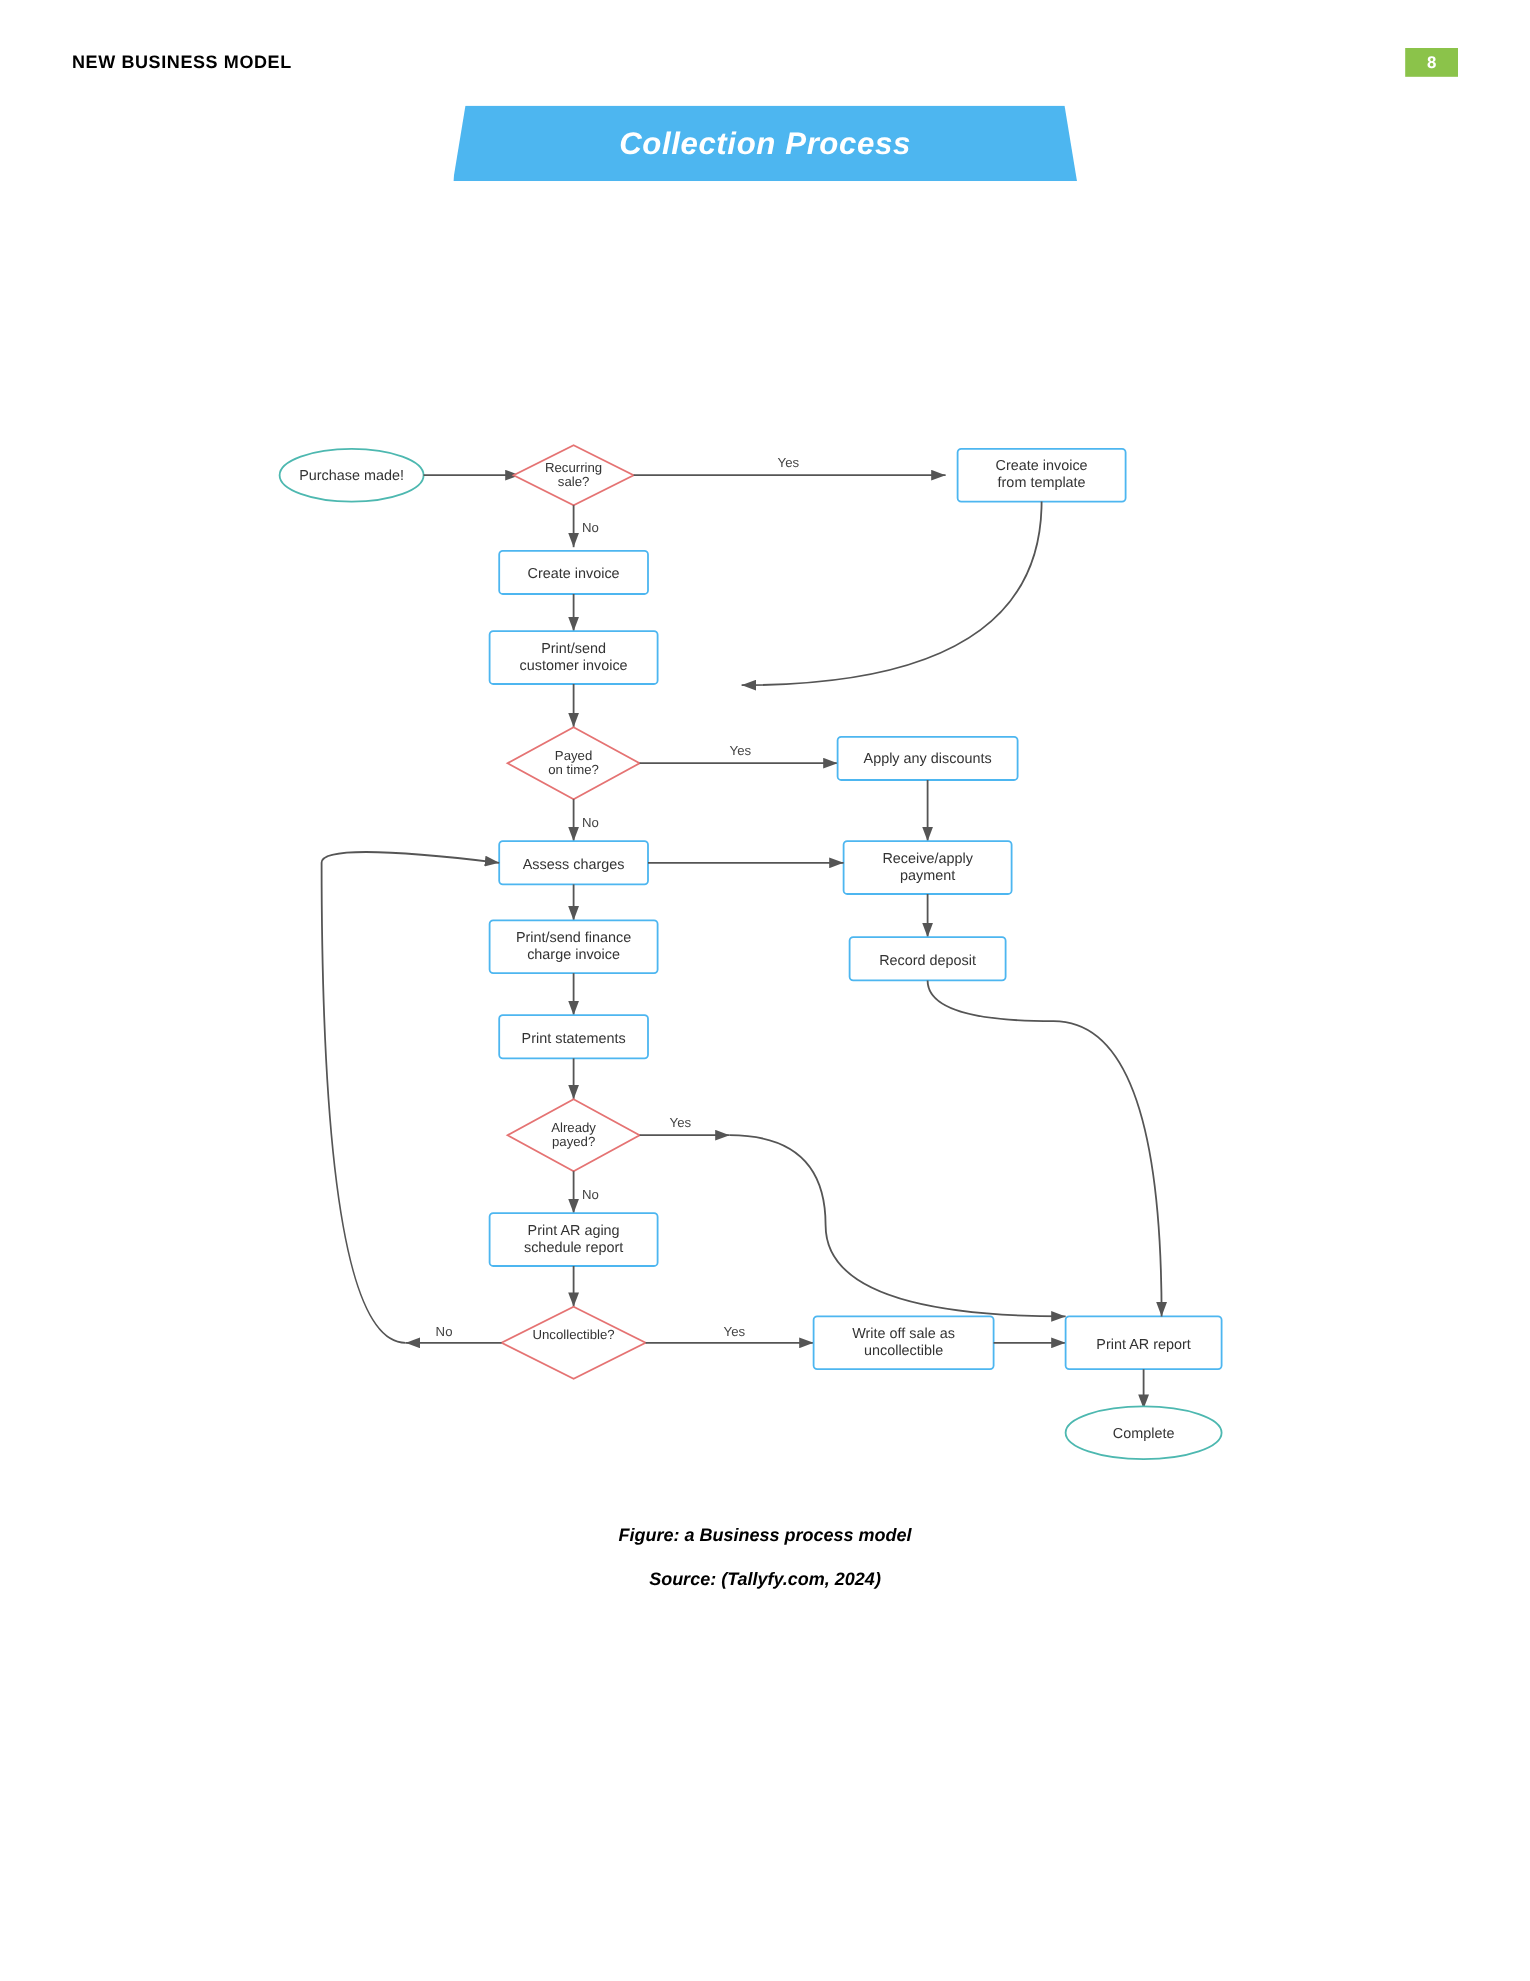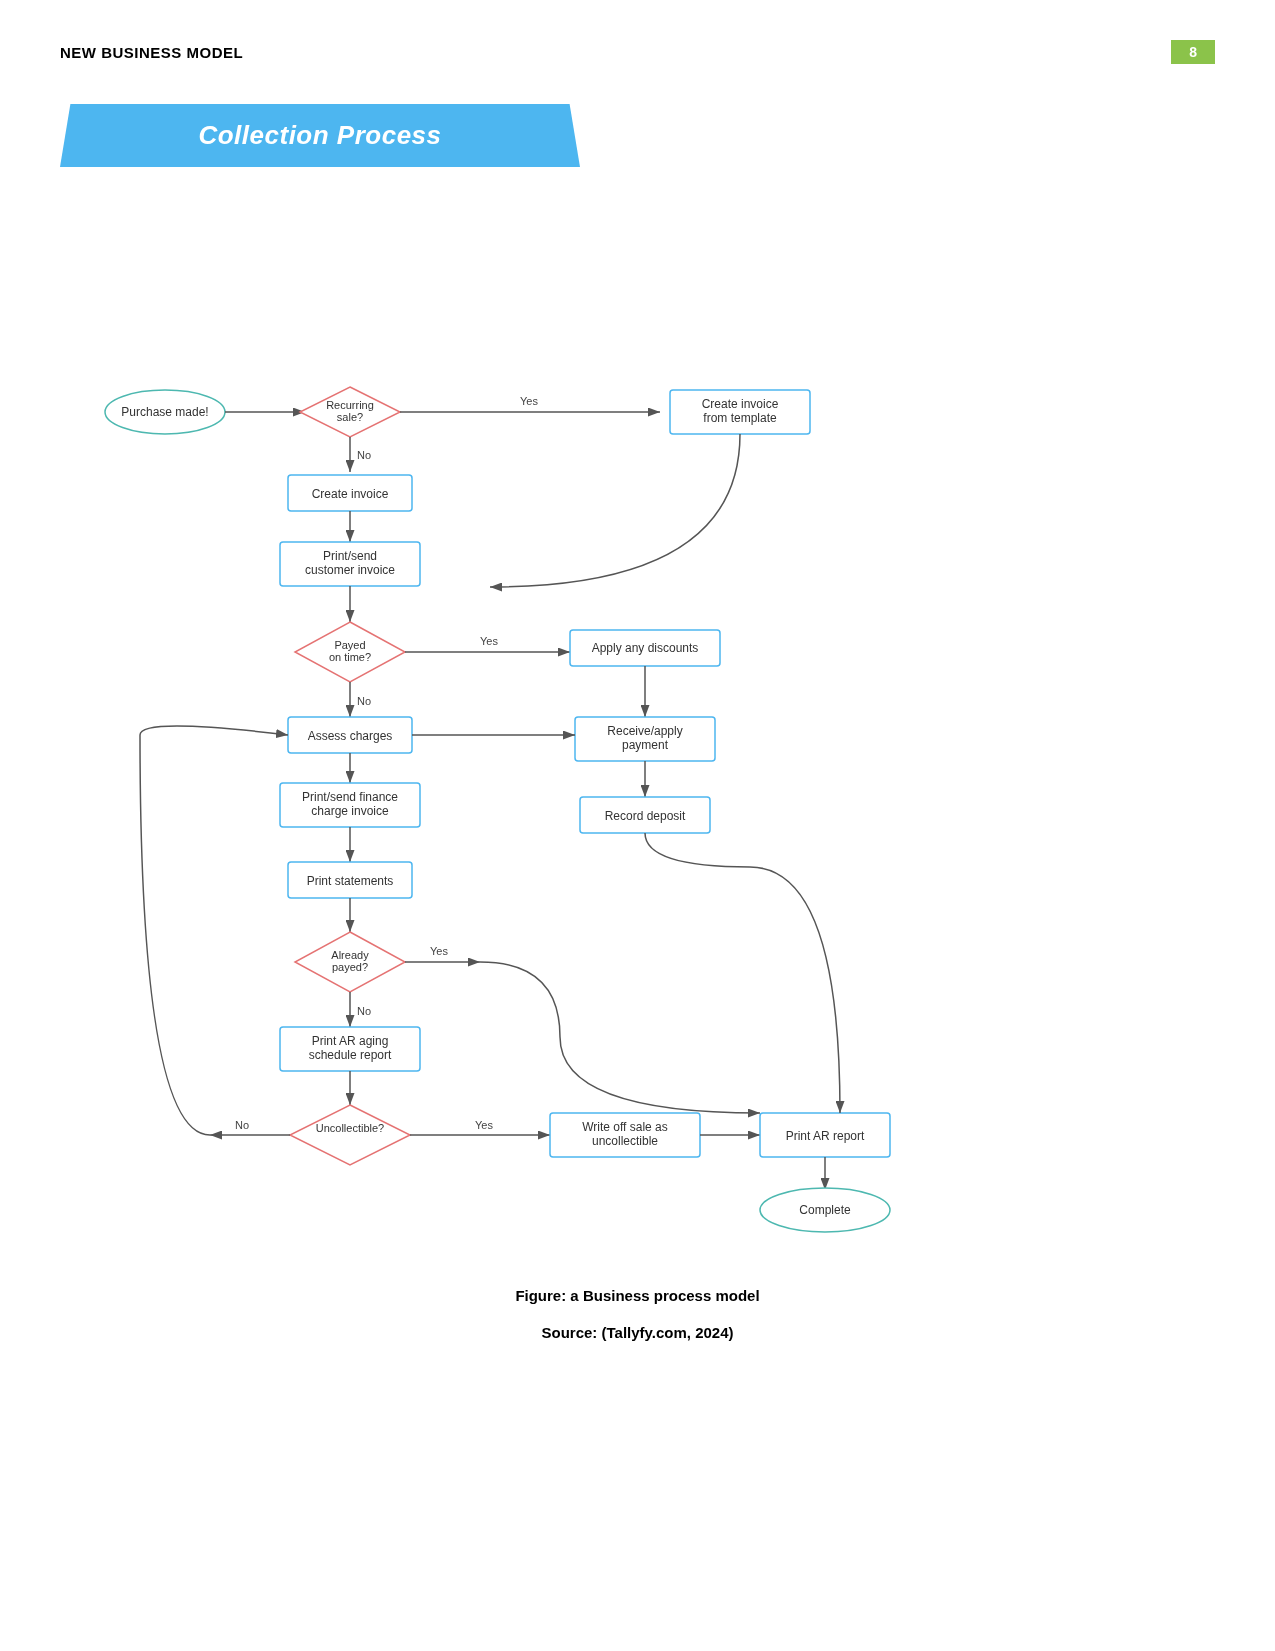--- a/index.html
+++ b/index.html
@@ -13,41 +13,41 @@
     .page {
       width: 1275px;
       min-height: 1651px;
       padding: 40px 60px;
       position: relative;
     }
     .header {
       display: flex;
       justify-content: space-between;
       align-items: center;
-      margin-bottom: 40px;
+      margin-bottom: 24px;
     }
     .header-title {
       font-weight: bold;
       font-size: 15px;
       letter-spacing: 0.5px;
     }
     .page-number {
       background: #8bc34a;
       color: white;
       font-size: 14px;
       font-weight: bold;
       padding: 4px 18px;
       min-width: 40px;
       text-align: center;
     }
 
     .diagram-container {
       display: flex;
       flex-direction: column;
-      align-items: flex-start;
+      align-items: center;
       margin: 4px auto;
       width: 100%;
     }
 
     .title-banner {
       background: #4db6f0;
       color: white;
       font-style: italic;
       font-size: 26px;
       font-weight: bold;
@@ -61,20 +61,21 @@
 
     
     .flowchart-svg {
       width: 900px;
       height: 1020px;
     }
 
     .caption-area {
       margin-top: 50px;
       text-align: center;
+      font-style: italic;
     }
     .caption-figure {
       font-weight: bold;
       font-size: 15px;
       margin-bottom: 20px;
     }
     .caption-source {
       font-weight: bold;
       font-size: 15px;
     }

